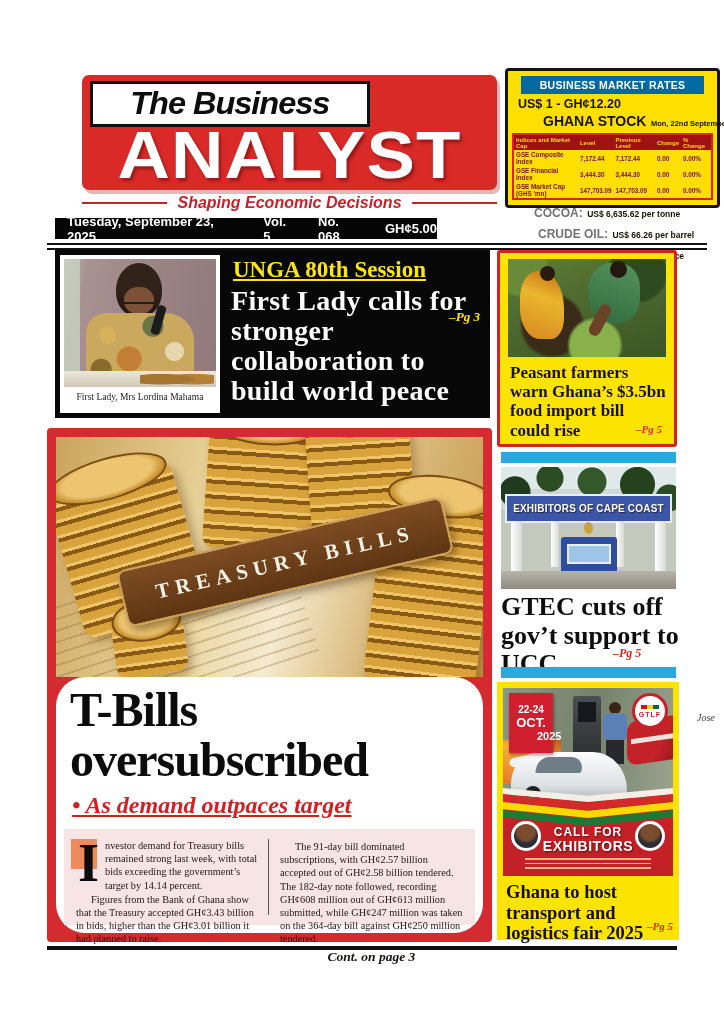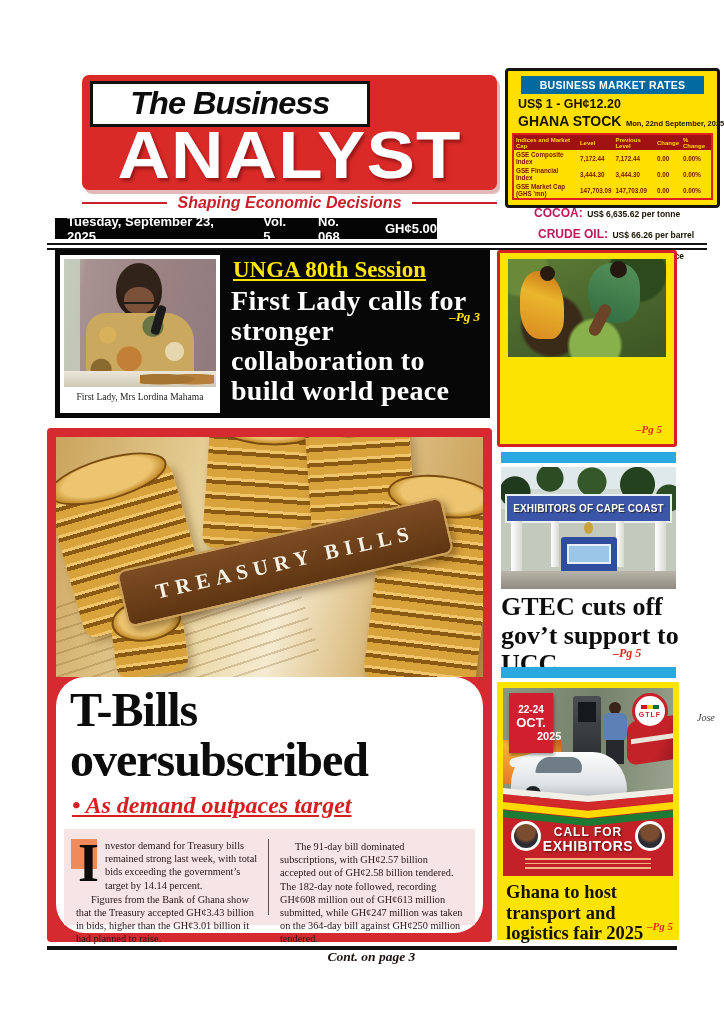--- a/index.html
+++ b/index.html
@@ -25,28 +25,28 @@
            font:700 13px "Liberation Sans",sans-serif;}
   .double-rule{left:47px;top:243px;width:660px;height:3px;border-top:2px solid #111;border-bottom:2px solid #111;}
 
   
   .rates-box{left:505px;top:68px;width:215px;height:140px;background:#ffdf00;border:3px solid #131313;
              border-radius:4px;box-sizing:border-box;}
   .rates-title{margin:5px auto 3px;width:88%;background:#0369a1;color:#fff;text-align:center;
                font:700 10.5px "Liberation Sans",sans-serif;padding:3px 0;letter-spacing:.3px;}
   .fx-line{padding-left:10px;font:800 12.5px "Liberation Sans",sans-serif;color:#161300;}
   .stock-line{padding-left:10px;margin-top:1px;white-space:nowrap;}
-  .stock-label{font:900 14px "Liberation Sans",sans-serif;color:#161300;}
+  .stock-label{font:900 14px "Liberation Sans",sans-serif;color:#161300;margin-left:25px;}
   .stock-date{font:700 7.5px "Liberation Sans",sans-serif;color:#161300;}
   .gse-table{margin:3px auto 2px;width:201px;border:2px solid #e02020;border-collapse:collapse;}
   .gse-table th{background:#a01212;color:#ffd700;font:700 6px "Liberation Sans",sans-serif;
                 padding:1.5px 2px;text-align:left;}
   .gse-table td{color:#7a1008;font:700 6.3px "Liberation Sans",sans-serif;padding:1px 2px;}
   .commodity{line-height:1.3;white-space:nowrap;}
-  .c-label{font:900 12px "Liberation Sans",sans-serif;color:#be185d;}
+  .c-label{font:900 12px "Liberation Sans",sans-serif;color:#737373;}
   .c-val{font:700 8.5px "Liberation Sans",sans-serif;color:#161300;}
   .c0{padding-left:26px;}.c1{padding-left:30px;}.c2{padding-left:38px;}
 
   
   .unga-box{left:55px;top:250px;width:435px;height:168px;background:#070707;}
   .photo-frame{position:absolute;left:5px;top:5px;width:160px;height:158px;background:#fff;
                padding:4px;box-sizing:border-box;}
   .fl-photo{position:relative;width:100%;height:128px;overflow:hidden;
             background:linear-gradient(100deg,#b9c0b2 0%,#a89291 14%,#9c8384 55%,#8f7a7c 100%);}
   .fl-strip{position:absolute;left:0;top:0;width:16px;height:100%;background:#c9d2c1;opacity:.8;}
@@ -314,20 +314,21 @@
       <div class="unga-headline">First Lady calls for stronger collaboration to build world peace</div>
     </div>
     <div class="unga-pg">–Pg 3</div>
   </div>
 
   <div class="abs farmers-box">
     <div class="farm-photo">
       <div class="farm-p1"></div>
       <div class="farm-p2"></div>
     </div>
+    <div class="farm-headline">Peasant farmers warn Ghana’s $3.5bn food import bill could rise</div>
     <div class="farm-pg">–Pg 5</div>
   </div>
 
   <div class="abs tbills-box">
     <div class="coin-photo">
       <div class="coin-lines"></div>
       <div class="stack stack1"></div>
       <div class="stack stack2"></div>
       <div class="stack stack3"></div>
       <div class="stack stack4"></div>

